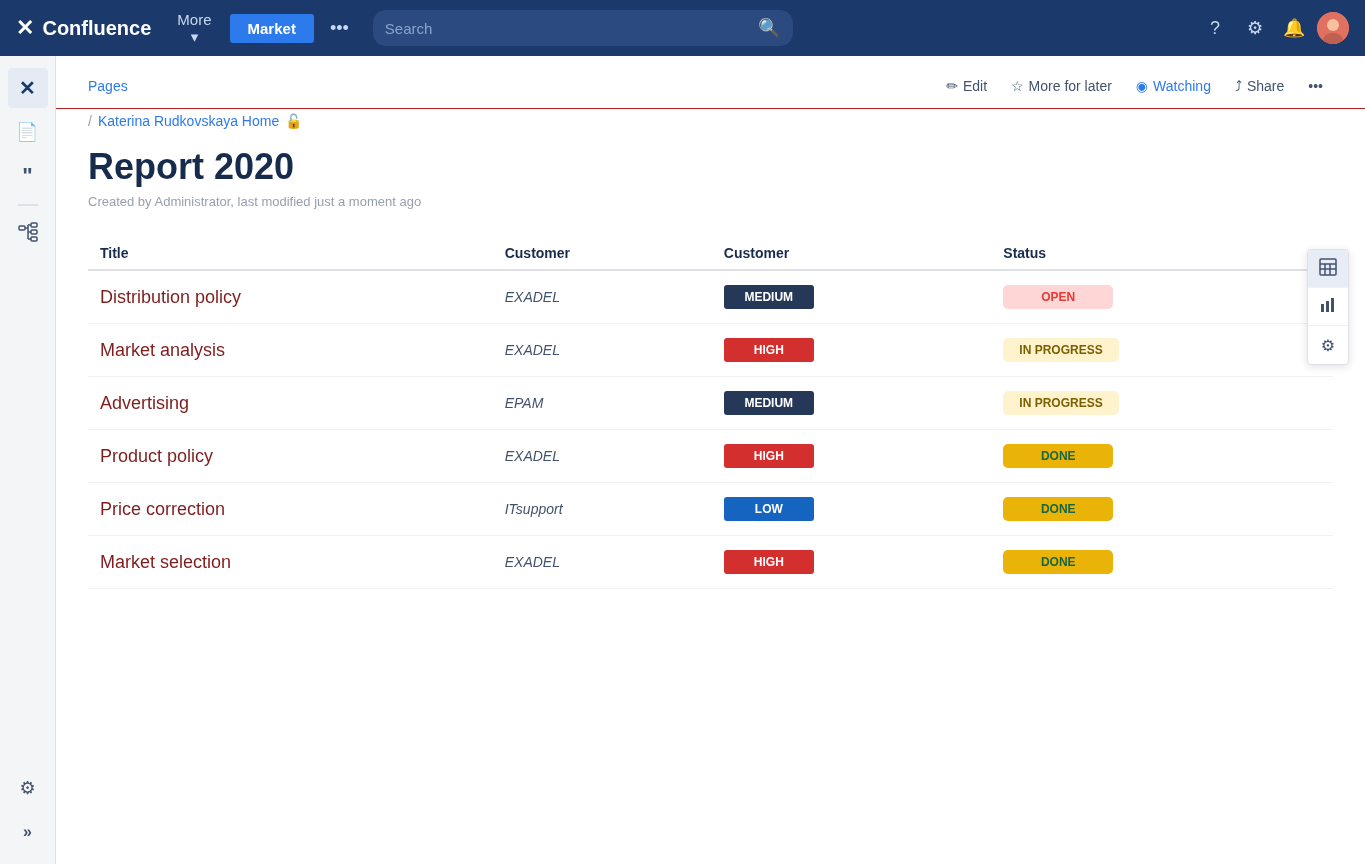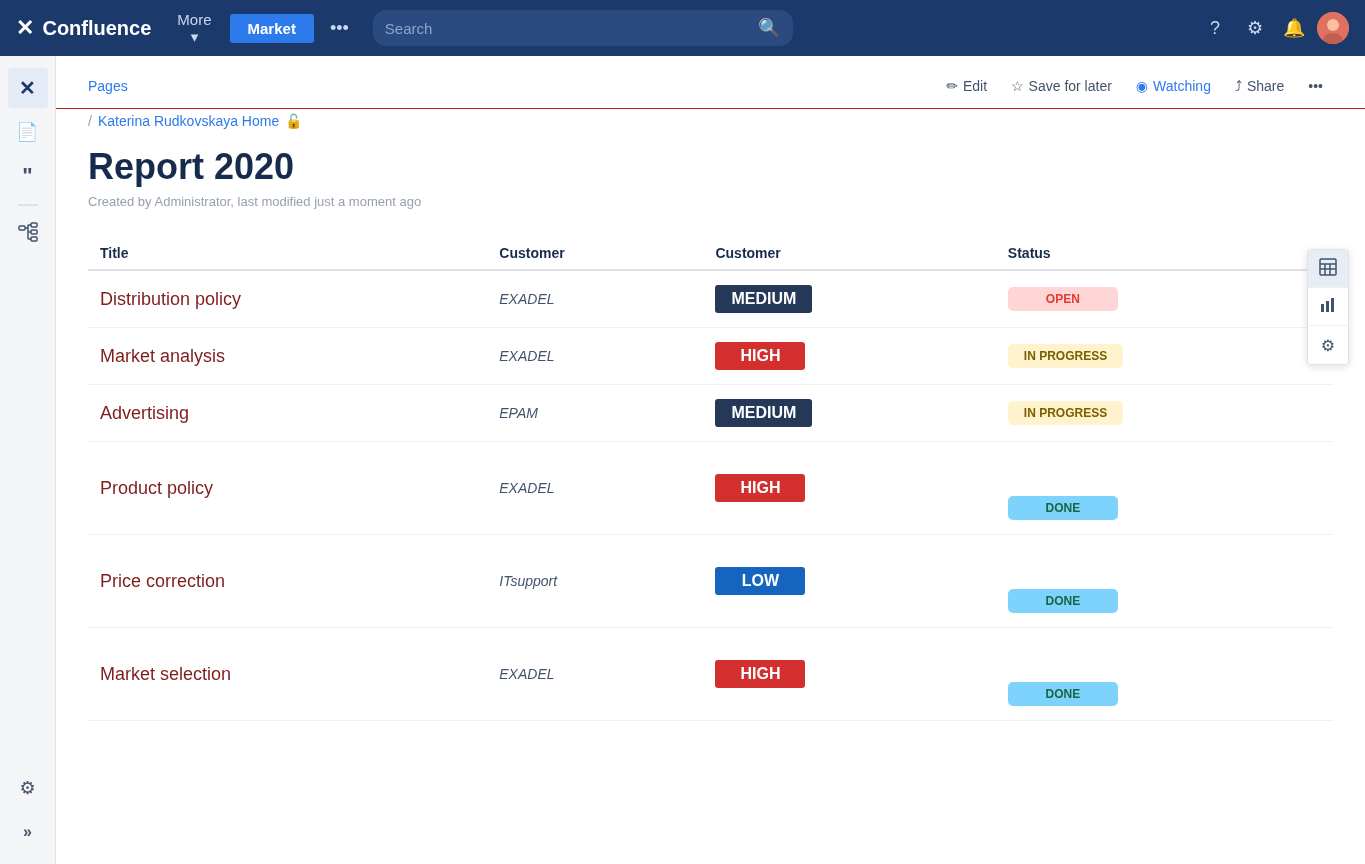--- a/index.html
+++ b/index.html
@@ -252,42 +252,42 @@
     }
     .cell-customer {
       color: #42526e;
       font-style: italic;
       font-size: 14px;
     }
     .priority-badge {
       display: inline-block;
       padding: 5px 16px;
       border-radius: 3px;
-      font-size: 16px;
+      font-size: 12px;
       font-weight: 700;
       color: #fff;
       min-width: 90px;
       text-align: center;
     }
     .priority-medium { background: #253858; }
     .priority-high { background: #d32f2f; }
     .priority-low { background: #1565c0; }
 
     .status-badge {
       display: inline-block;
       padding: 5px 16px;
       border-radius: 5px;
       font-size: 12px;
       font-weight: 700;
       min-width: 110px;
       text-align: center;
     }
     .status-open { background: #ffd6d6; color: #e53935; }
     .status-inprogress { background: #fff3cd; color: #7a5f00; }
-    .status-done { background: #7dd3fc; color: #1a6640; margin-top: 40px; }
+    .status-done { background: #eab308; color: #1a6640; }
 
     
     .floating-toolbar {
       position: absolute;
       right: 16px;
       top: 36px;
       background: #fff;
       border: 1px solid #dfe1e6;
       border-radius: 4px;
       box-shadow: 0 2px 8px rgba(0,0,0,0.12);
@@ -395,21 +395,21 @@
 
     <div class="page-header">
       <span class="page-header-pages">Pages</span>
       <div class="page-header-actions">
         <button class="header-action-btn">
           <span>✏</span>
           <span>Edit</span>
         </button>
         <button class="header-action-btn">
           <span>☆</span>
-          <span>Save for later</span>
+          <span>More for later</span>
         </button>
         <button class="header-action-btn watching">
           <span>◉</span>
           <span>Watching</span>
         </button>
         <button class="header-action-btn">
           <span>⤴</span>
           <span>Share</span>
         </button>
         <button class="header-action-btn">

